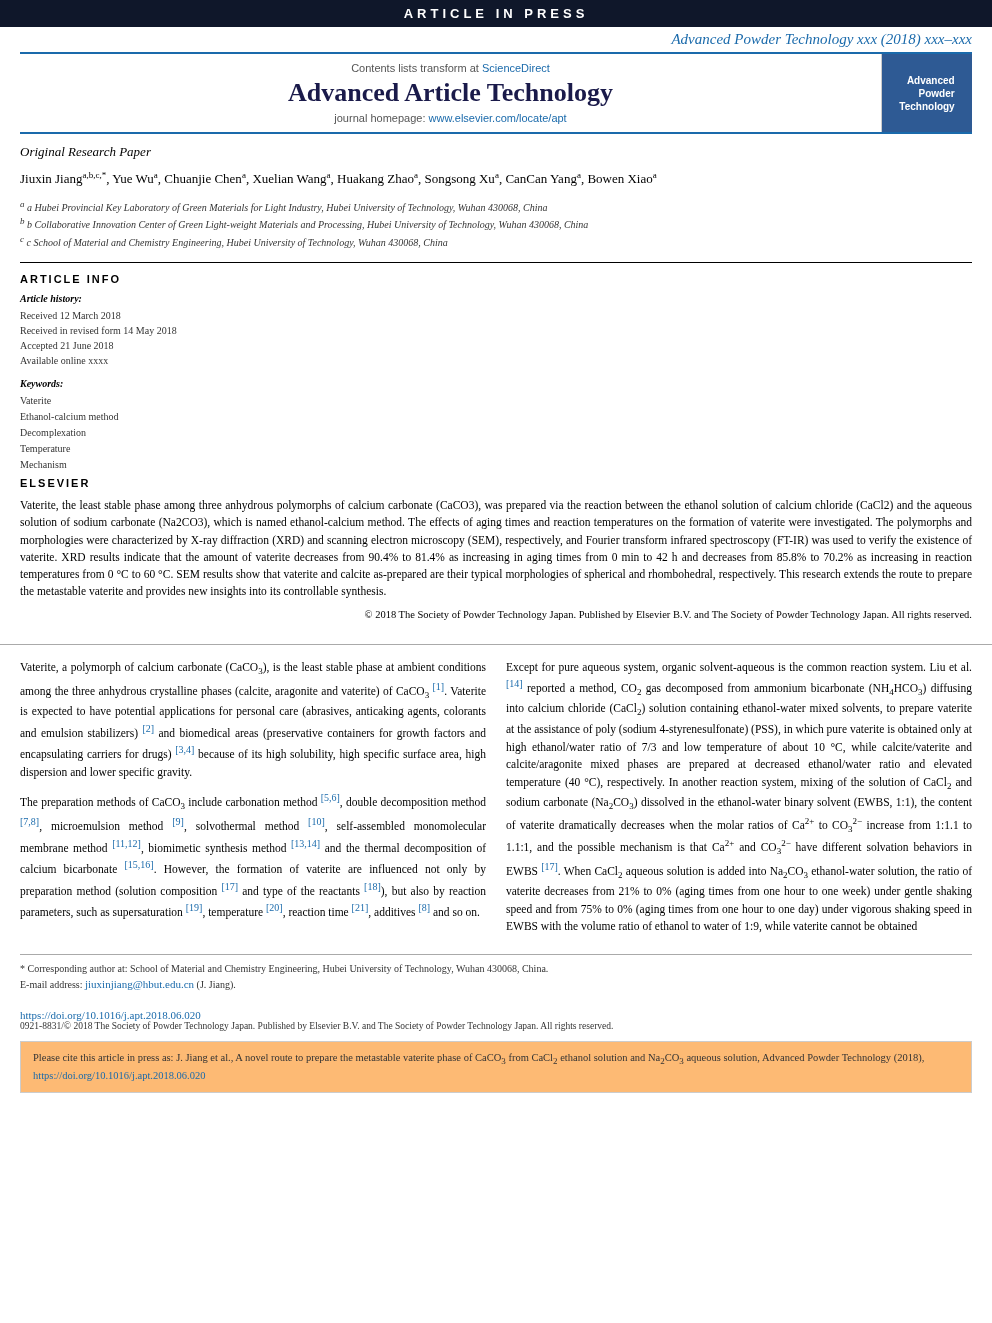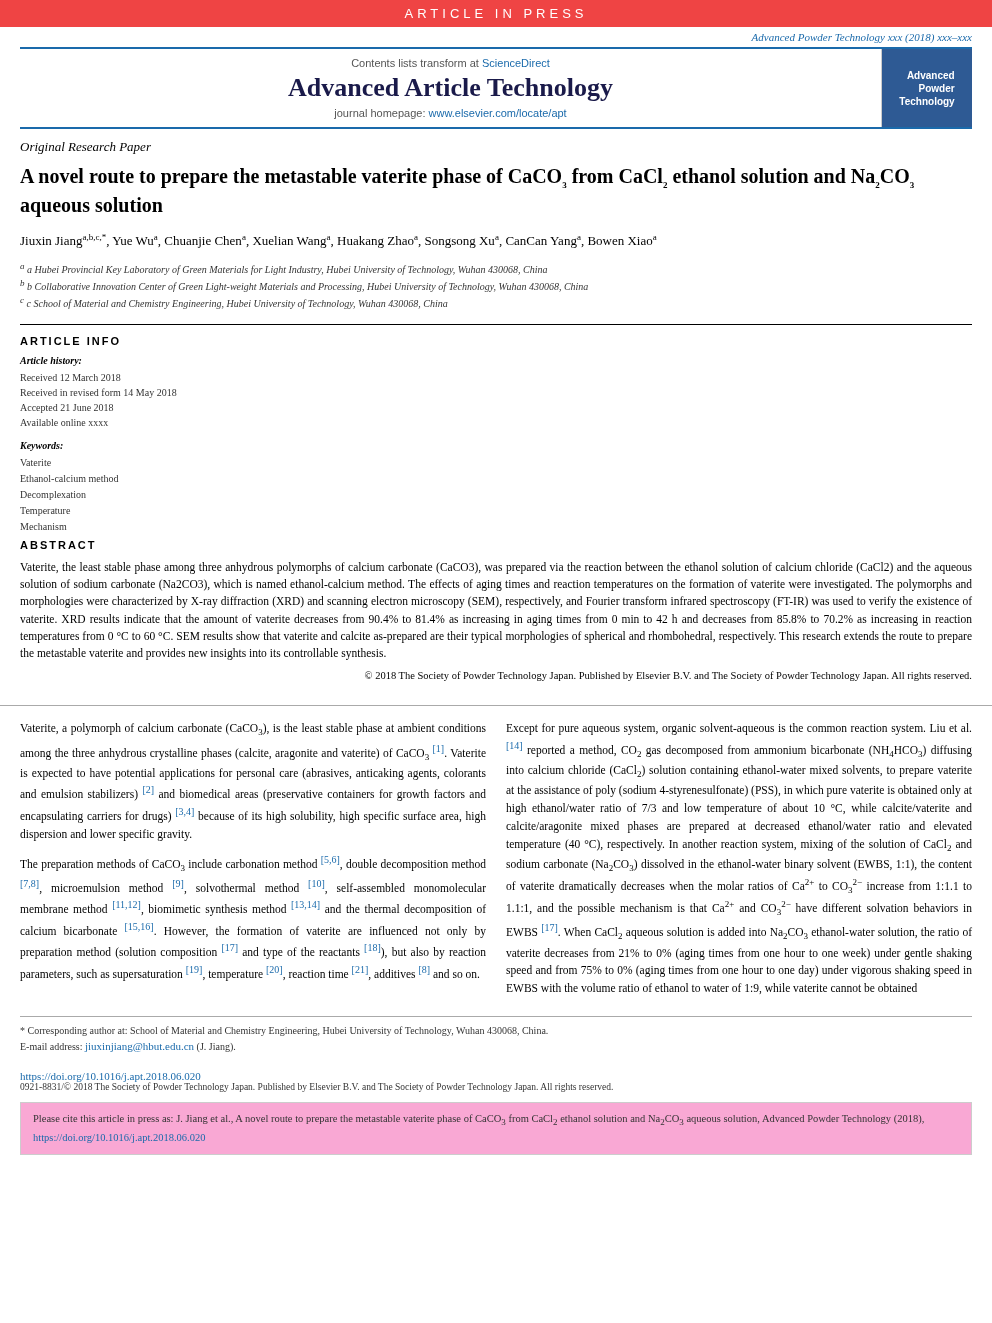--- a/index.html
+++ b/index.html
@@ -7,35 +7,35 @@
       font-family: "Times New Roman", Times, serif;
       background: #fff;
       width: 992px;
       min-height: 1323px;
       font-size: 13px;
       color: #000;
     }
 
     
     .article-in-press-banner {
-      background: #ef4444;
+      background: #0f172a;
       text-align: center;
       padding: 6px 0;
       letter-spacing: 4px;
       font-size: 13px;
       color: white;
       font-family: Arial, sans-serif;
-      font-weight: normal;
+      font-weight: bold;
     }
 
     
     .journal-ref-line {
       text-align: right;
       padding: 4px 20px;
-      font-size: 11px;
+      font-size: 15px;
       color: #1a6aab;
       font-style: italic;
     }
 
     
     .journal-header {
       display: flex;
       align-items: stretch;
       border-top: 2px solid #1a6aab;
       border-bottom: 2px solid #1a6aab;
@@ -282,21 +282,21 @@
       color: #333;
       line-height: 1.5;
     }
 
     .doi-link {
       color: #1a6aab;
       font-size: 11px;
     }
 
     .bottom-bar {
-      background: #f9a8d4;
+      background: #fdba74;
       border: 1px solid #ccc;
       margin: 10px 20px;
       padding: 8px 12px;
       font-size: 10.5px;
       line-height: 1.5;
       color: #333;
     }
 
     .bottom-bar-link {
       color: #1a6aab;
@@ -332,24 +332,20 @@
     <div class="journal-logo-right-inner">
       Advanced<br>Powder<br>Technology
     </div>
   </div>
 </div>
 
 <div class="article-content">
 
   <div class="article-type">Original Research Paper</div>
 
-  <div class="article-main-title">
-    A novel route to prepare the metastable vaterite phase of CaCO<sub>3</sub> from
-    CaCl<sub>2</sub> ethanol solution and Na<sub>2</sub>CO<sub>3</sub> aqueous solution
-  </div>
 
   <div class="authors-line">
     Jiuxin Jiang<sup>a,b,c,*</sup>, Yue Wu<sup>a</sup>, Chuanjie Chen<sup>a</sup>, Xuelian Wang<sup>a</sup>, Huakang Zhao<sup>a</sup>, Songsong Xu<sup>a</sup>, CanCan Yang<sup>a</sup>, Bowen Xiao<sup>a</sup>
   </div>
 
   <div class="affiliations">
     <sup>a</sup> <span>a Hubei Provincial Key Laboratory of Green Materials for Light Industry, Hubei University of Technology, Wuhan 430068, China</span><br>
     <sup>b</sup> <span>b Collaborative Innovation Center of Green Light-weight Materials and Processing, Hubei University of Technology, Wuhan 430068, China</span><br>
     <sup>c</sup> <span>c School of Material and Chemistry Engineering, Hubei University of Technology, Wuhan 430068, China</span>
   </div>
@@ -366,21 +362,21 @@
 
       <div class="keywords-label">Keywords:</div>
       <div class="keyword-item">Vaterite</div>
       <div class="keyword-item">Ethanol-calcium method</div>
       <div class="keyword-item">Decomplexation</div>
       <div class="keyword-item">Temperature</div>
       <div class="keyword-item">Mechanism</div>
     </div>
 
     <div class="right-col">
-      <div class="col-heading">ABSTRACT</div>
+      <div class="col-heading">ELSEVIER</div>
       <div class="abstract-text">Vaterite, the least stable phase among three anhydrous polymorphs of calcium carbonate (CaCO3), was prepared via the reaction between the ethanol solution of calcium chloride (CaCl2) and the aqueous solution of sodium carbonate (Na2CO3), which is named ethanol-calcium method. The effects of aging times and reaction temperatures on the formation of vaterite were investigated. The polymorphs and morphologies were characterized by X-ray diffraction (XRD) and scanning electron microscopy (SEM), respectively, and Fourier transform infrared spectroscopy (FT-IR) was used to verify the existence of vaterite. XRD results indicate that the amount of vaterite decreases from 90.4% to 81.4% as increasing in aging times from 0 min to 42 h and decreases from 85.8% to 70.2% as increasing in reaction temperatures from 0 °C to 60 °C. SEM results show that vaterite and calcite as-prepared are their typical morphologies of spherical and rhombohedral, respectively. This research extends the route to prepare the metastable vaterite and provides new insights into its controllable synthesis.</div>
       <div class="copyright-line">© 2018 The Society of Powder Technology Japan. Published by Elsevier B.V. and The Society of Powder Technology Japan. All rights reserved.</div>
     </div>
   </div>
 </div>
 
 <hr class="section-divider">
 
 <div class="body-two-col">
   <div class="body-left-col">

